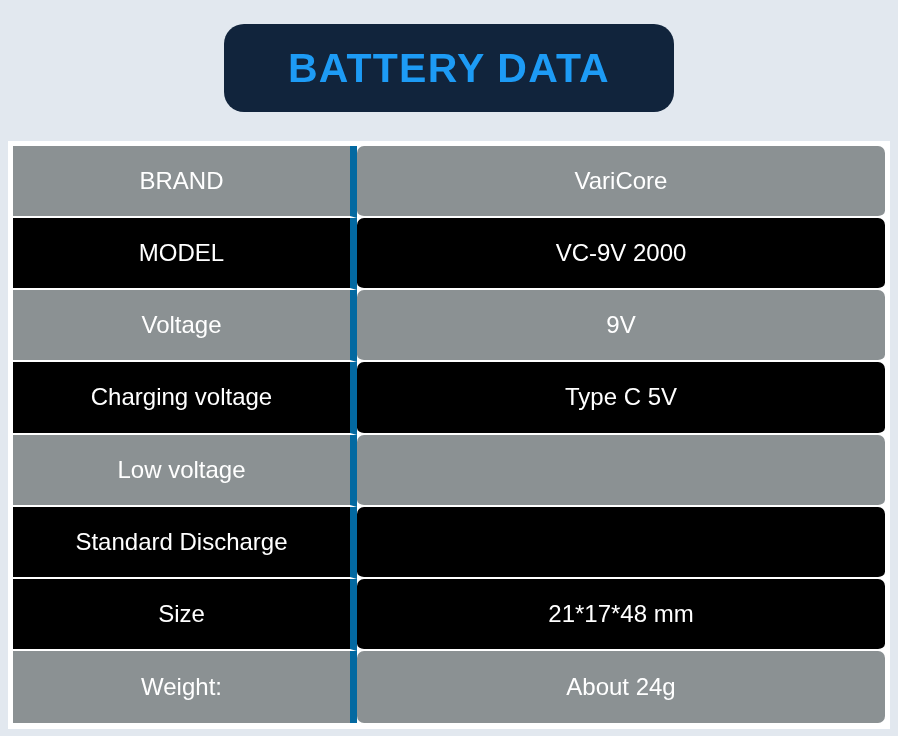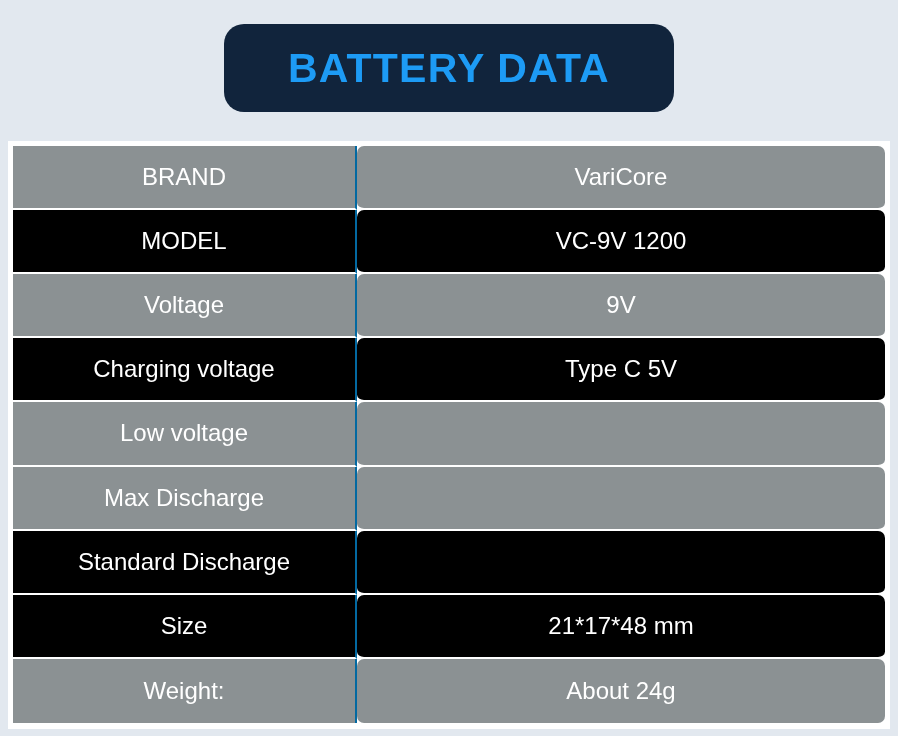--- a/index.html
+++ b/index.html
@@ -81,21 +81,21 @@
     padding: 0 6px;
     text-align: center;
     vertical-align: middle;
     color: #ffffff;
     font-size: 24px;
     font-family: "Liberation Sans", sans-serif;
     font-weight: normal;
     white-space: nowrap;
     overflow: hidden;
     border-bottom: 2px solid #ffffff;
-    border-right: 2px solid #0369a1;
+    border-right: 7px solid #0369a1;
     box-sizing: border-box;
   }
   .spec-table td.cell-value {
     border-right: none;
     border-radius: 7px;
   }
   .spec-table tr:last-child td {
     border-bottom: none;
   }
   .row-gray td {
@@ -121,36 +121,32 @@
 
   <div class="table-frame">
     <table class="spec-table">
       <tbody id="spec-body">
           <tr class="row-gray">
             <td class="col-label cell-label">BRAND</td>
             <td class="cell-value">VariCore</td>
           </tr>
           <tr class="row-dark">
             <td class="col-label cell-label">MODEL</td>
-            <td class="cell-value">VC-9V 1200</td>
+            <td class="cell-value">VC-9V 2000</td>
           </tr>
           <tr class="row-gray">
             <td class="col-label cell-label">Voltage</td>
             <td class="cell-value">9V</td>
           </tr>
           <tr class="row-dark">
             <td class="col-label cell-label">Charging voltage</td>
             <td class="cell-value">Type C 5V</td>
           </tr>
           <tr class="row-gray">
             <td class="col-label cell-label">Low voltage</td>
-            <td class="cell-value"></td>
-          </tr>
-          <tr class="row-gray">
-            <td class="col-label cell-label">Max Discharge</td>
             <td class="cell-value"></td>
           </tr>
           <tr class="row-dark">
             <td class="col-label cell-label">Standard Discharge</td>
             <td class="cell-value"></td>
           </tr>
           <tr class="row-dark">
             <td class="col-label cell-label">Size</td>
             <td class="cell-value">21*17*48 mm</td>
           </tr>

